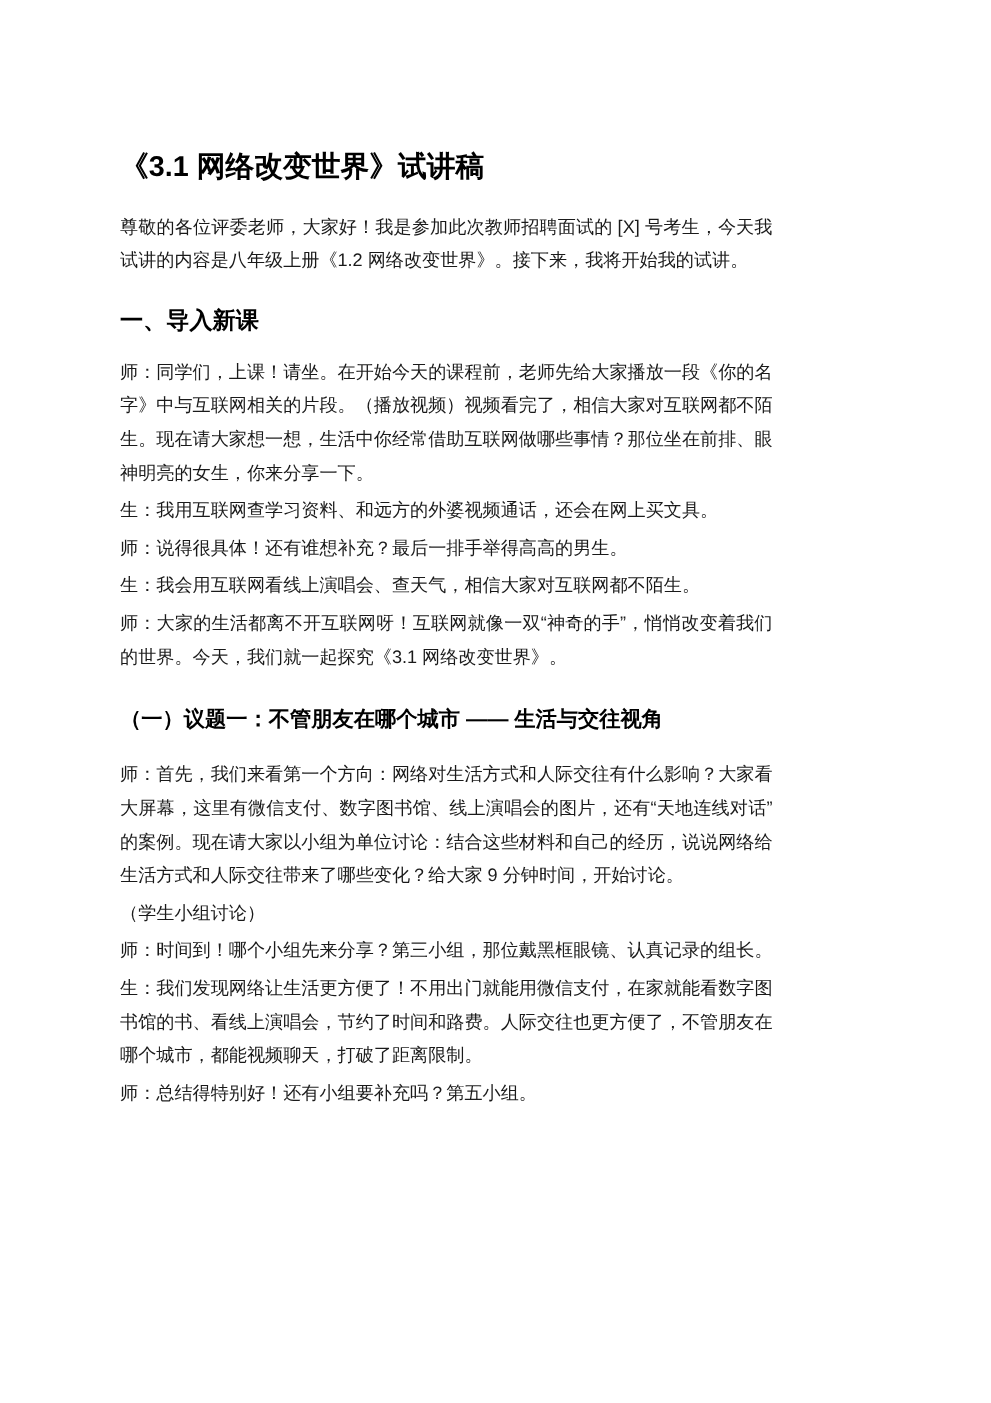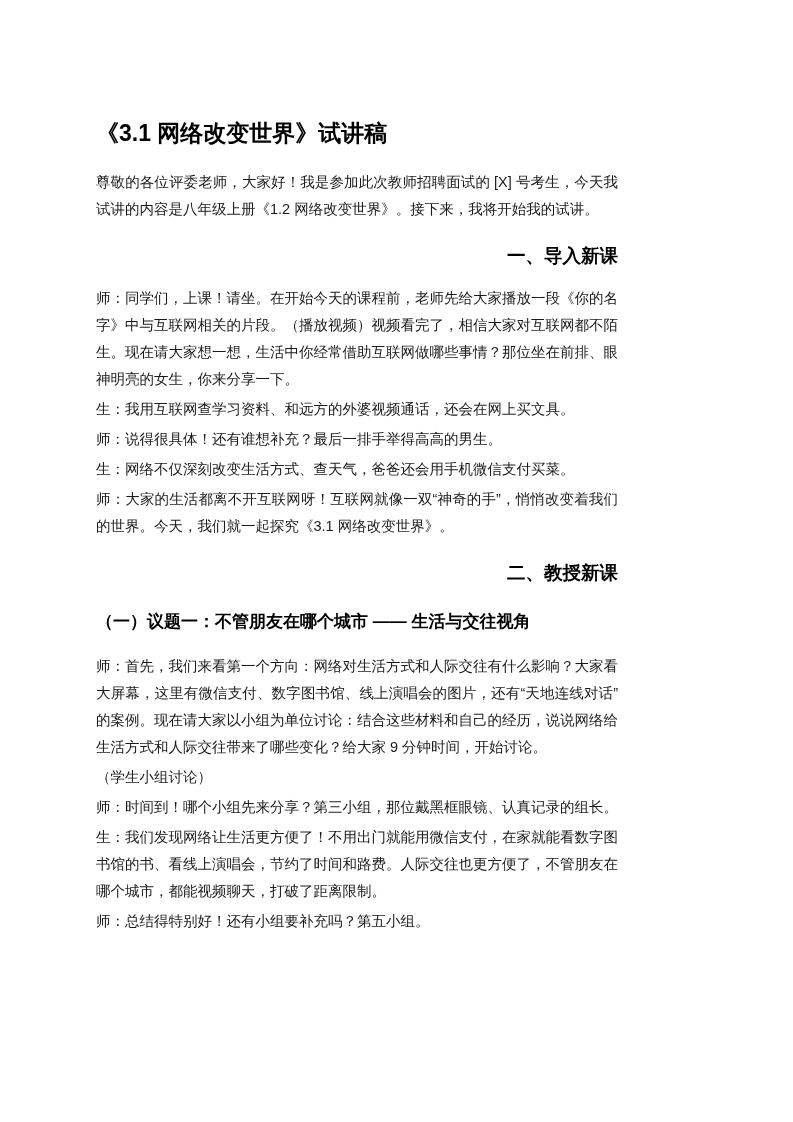--- a/index.html
+++ b/index.html
@@ -25,21 +25,20 @@
     font-weight: 700;
     margin: 0 0 20px 0;
     color: #000000;
   }
   h2.sec-heading {
     font-size: 18.5px;
     line-height: 26px;
     font-weight: 700;
     margin: 20px 0 16px 0;
     color: #000000;
-    text-align: right;
   }
   h3.sub-heading {
     font-size: 17px;
     line-height: 24px;
     font-weight: 700;
     margin: 24px 0 19px 0;
     color: #000000;
   }
   p.body-para {
     font-size: 14.5px;
@@ -60,24 +59,23 @@
 
   <h1 class="doc-title">《3.1 网络改变世界》试讲稿</h1>
 
   <p class="body-para">尊敬的各位评委老师，大家好！我是参加此次教师招聘面试的 [X] 号考生，今天我试讲的内容是八年级上册《1.2 网络改变世界》。接下来，我将开始我的试讲。</p>
 
   <h2 class="sec-heading">一、导入新课</h2>
 
   <p class="body-para">师：同学们，上课！请坐。在开始今天的课程前，老师先给大家播放一段《你的名字》中与互联网相关的片段。（播放视频）视频看完了，相信大家对互联网都不陌生。现在请大家想一想，生活中你经常借助互联网做哪些事情？那位坐在前排、眼神明亮的女生，你来分享一下。</p>
   <p class="body-para">生：我用互联网查学习资料、和远方的外婆视频通话，还会在网上买文具。</p>
   <p class="body-para">师：说得很具体！还有谁想补充？最后一排手举得高高的男生。</p>
-  <p class="body-para">生：网络不仅深刻改变生活方式、查天气，爸爸还会用手机微信支付买菜。</p>
+  <p class="body-para">生：我会用互联网看线上演唱会、查天气，相信大家对互联网都不陌生。</p>
   <p class="body-para">师：大家的生活都离不开互联网呀！互联网就像一双“神奇的手”，悄悄改变着我们的世界。今天，我们就一起探究《3.1 网络改变世界》。</p>
 
-  <h2 class="sec-heading">二、教授新课</h2>
 
   <h3 class="sub-heading">（一）议题一：不管朋友在哪个城市 —— 生活与交往视角</h3>
 
   <p class="body-para">师：首先，我们来看第一个方向：网络对生活方式和人际交往有什么影响？大家看大屏幕，这里有微信支付、数字图书馆、线上演唱会的图片，还有“天地连线对话”的案例。现在请大家以小组为单位讨论：结合这些材料和自己的经历，说说网络给生活方式和人际交往带来了哪些变化？给大家 9 分钟时间，开始讨论。</p>
   <p class="body-para">（学生小组讨论）</p>
   <p class="body-para">师：时间到！哪个小组先来分享？第三小组，那位戴黑框眼镜、认真记录的组长。</p>
   <p class="body-para">生：我们发现网络让生活更方便了！不用出门就能用微信支付，在家就能看数字图书馆的书、看线上演唱会，节约了时间和路费。人际交往也更方便了，不管朋友在哪个城市，都能视频聊天，打破了距离限制。</p>
   <p class="body-para">师：总结得特别好！还有小组要补充吗？第五小组。</p>
 
 

